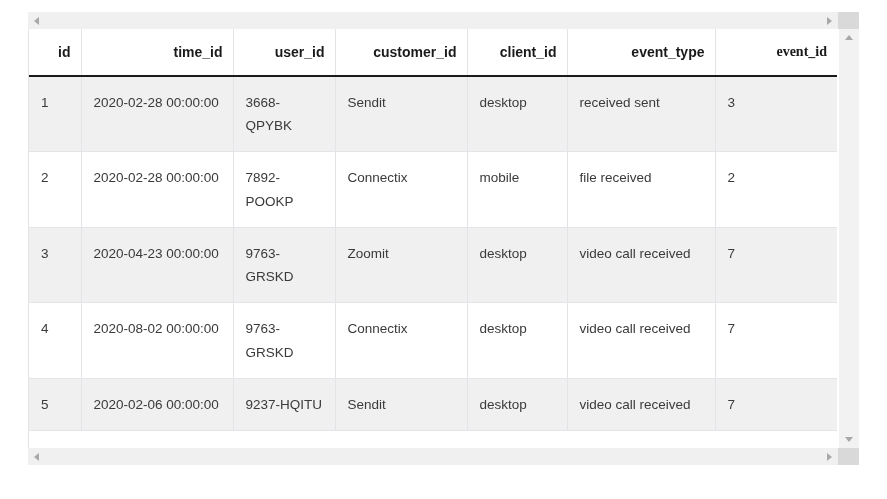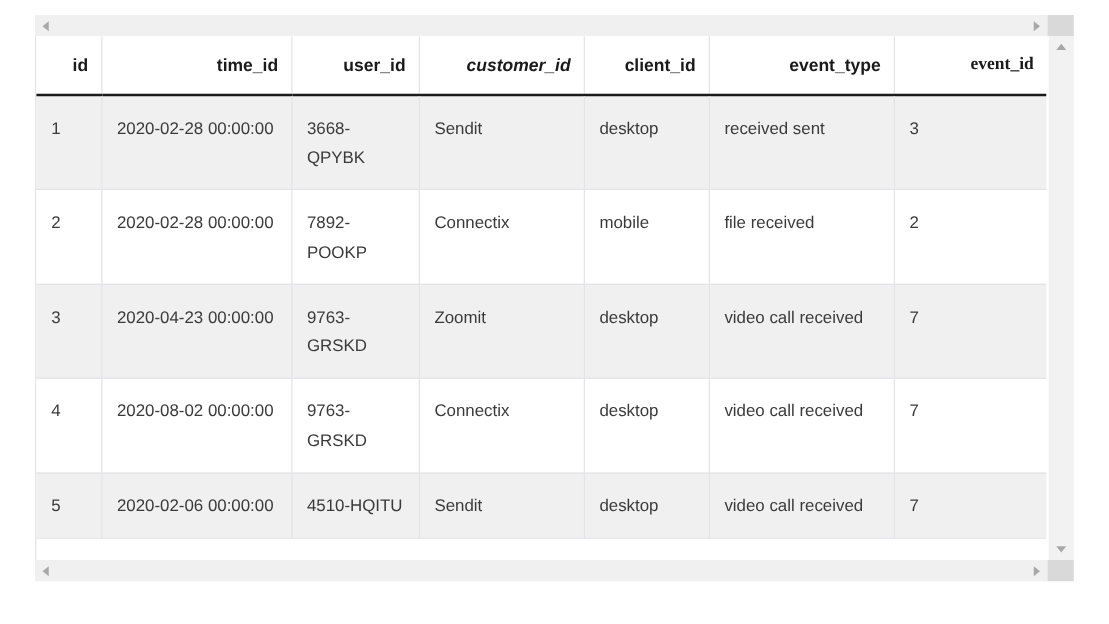--- a/index.html
+++ b/index.html
@@ -155,21 +155,21 @@
   }
   table.data-grid td:last-child { border-right: none; }
 
   table.data-grid tbody tr.odd  td { background: #f0f0f0; }
   table.data-grid tbody tr.even td { background: #ffffff; }
 
   
   .col-id          { width: 52px;  }
   .col-time_id     { width: 152px; }
   .col-user_id     { width: 102px; margin-top: 32px; }
-  .col-customer_id { width: 132px; font-style: italic; }
+  .col-customer_id { width: 132px; }
   .col-client_id   { width: 100px; }
   .col-event_type  { width: 148px; }
   .col-event_id    { width: 122px; }
 
   td.cell-id { text-align: left; padding-left: 18px; }
 </style>
 </head>
 <body>
 
 <div class="table-widget">
@@ -240,21 +240,21 @@
           <td>2020-08-02 00:00:00</td>
           <td>9763-GRSKD</td>
           <td>Connectix</td>
           <td>desktop</td>
           <td>video call received</td>
           <td>7</td>
         </tr>
         <tr class="odd">
           <td class="cell-id">5</td>
           <td>2020-02-06 00:00:00</td>
-          <td>4510-HQITU</td>
+          <td>9237-HQITU</td>
           <td>Sendit</td>
           <td>desktop</td>
           <td>video call received</td>
           <td>7</td>
         </tr>
       </tbody>
     </table>
   </div>
 
   <div class="hscroll bottom">

